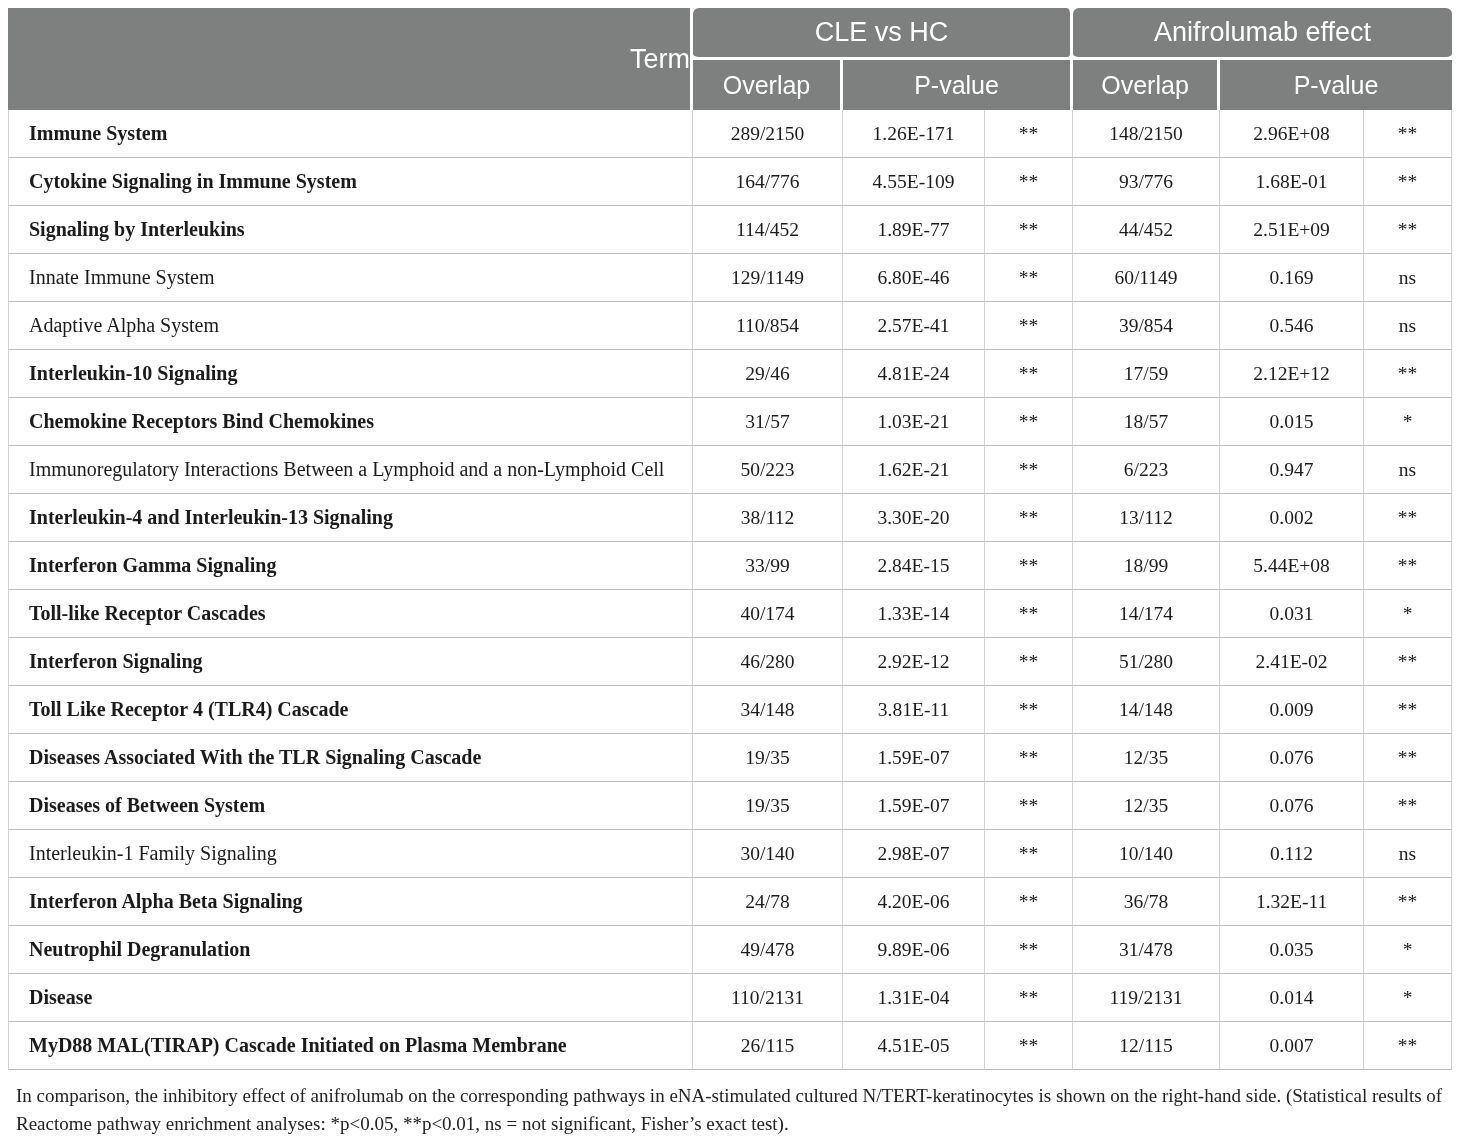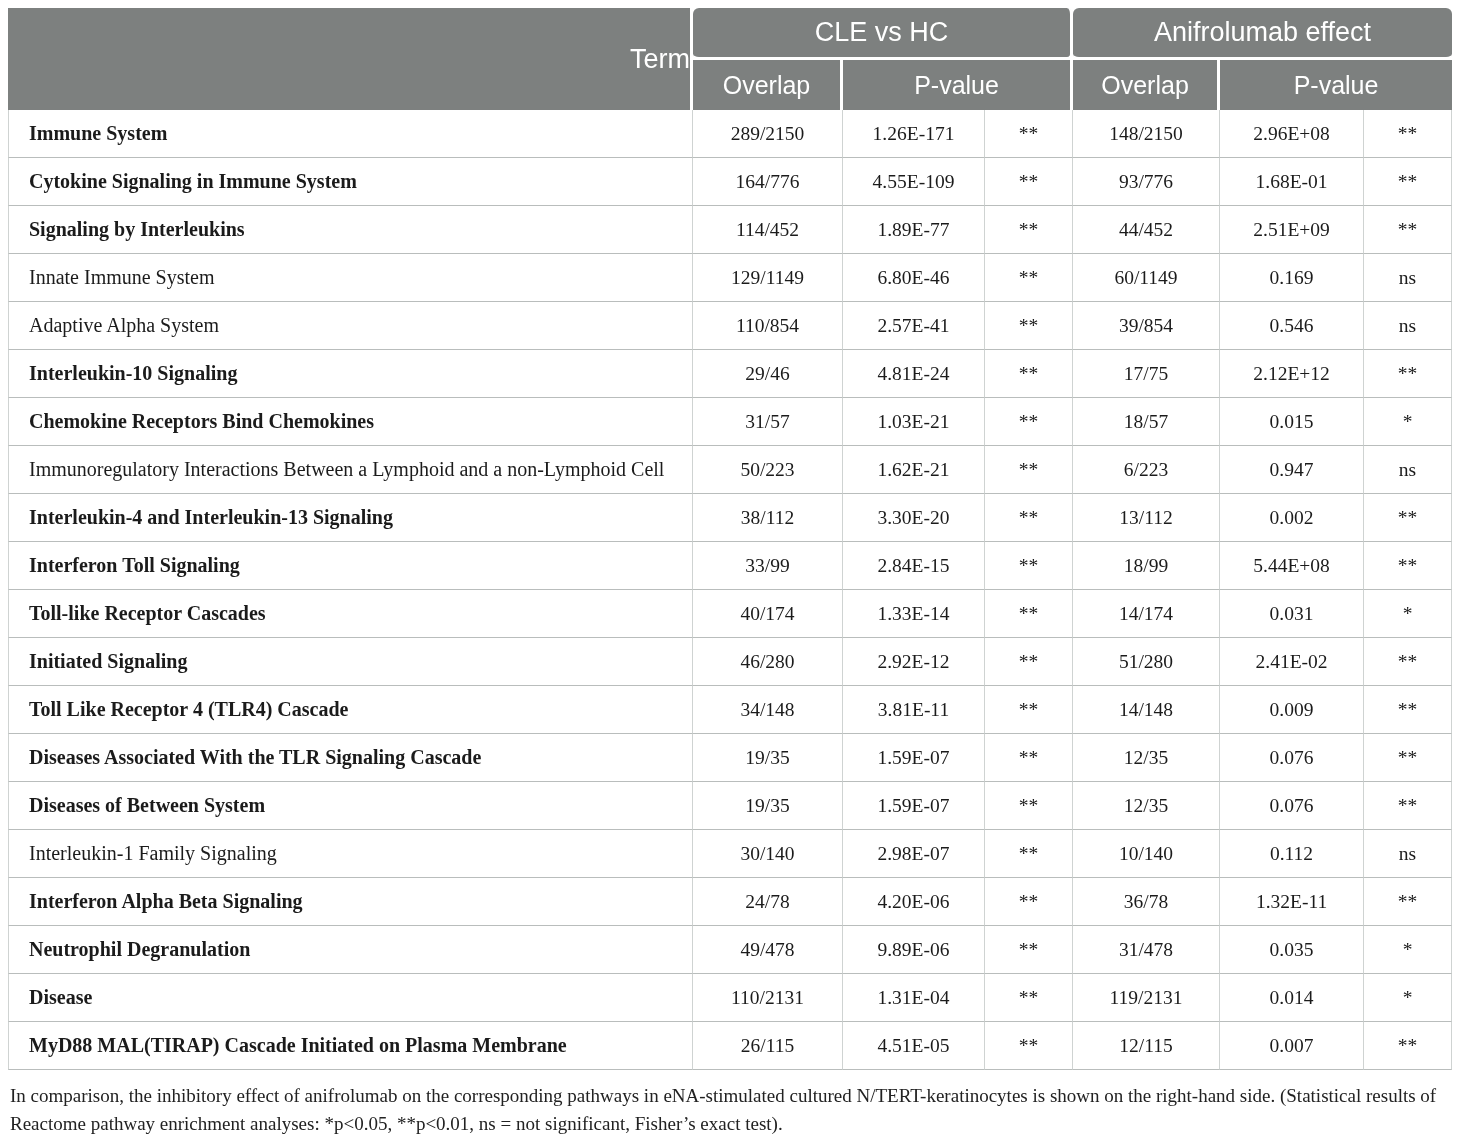--- a/index.html
+++ b/index.html
@@ -60,21 +60,21 @@
     padding-right: 8px;
     font-size: 20px;
     border-left: 1px solid #cfd3d2;
     border-right: 1px solid #cfd3d2;
   }
   tbody td.term.bold { font-weight: bold; }
   tbody td.num { text-align: center; }
   tbody td.last { border-right: 1px solid #cfd3d2; }
   
   .footnote {
-    margin: 12px 10px 0 10px;
+    margin: 12px 10px 0 16px;
     font-family: "Liberation Serif", serif;
     font-size: 19px;
     line-height: 1.45;
     color: #222222;
   }
 </style>
 </head>
 <body>
 
 <div class="table-wrap">
@@ -145,21 +145,21 @@
           <td class="num">**</td>
           <td class="num">39/854</td>
           <td class="num">0.546</td>
           <td class="num last">ns</td>
         </tr>
         <tr>
           <td class="term bold">Interleukin-10 Signaling</td>
           <td class="num">29/46</td>
           <td class="num">4.81E-24</td>
           <td class="num">**</td>
-          <td class="num">17/75</td>
+          <td class="num">17/59</td>
           <td class="num">2.12E+12</td>
           <td class="num last">**</td>
         </tr>
         <tr>
           <td class="term bold">Chemokine Receptors Bind Chemokines</td>
           <td class="num">31/57</td>
           <td class="num">1.03E-21</td>
           <td class="num">**</td>
           <td class="num">18/57</td>
           <td class="num">0.015</td>
@@ -177,39 +177,39 @@
         <tr>
           <td class="term bold">Interleukin-4 and Interleukin-13 Signaling</td>
           <td class="num">38/112</td>
           <td class="num">3.30E-20</td>
           <td class="num">**</td>
           <td class="num">13/112</td>
           <td class="num">0.002</td>
           <td class="num last">**</td>
         </tr>
         <tr>
-          <td class="term bold">Interferon Toll Signaling</td>
+          <td class="term bold">Interferon Gamma Signaling</td>
           <td class="num">33/99</td>
           <td class="num">2.84E-15</td>
           <td class="num">**</td>
           <td class="num">18/99</td>
           <td class="num">5.44E+08</td>
           <td class="num last">**</td>
         </tr>
         <tr>
           <td class="term bold">Toll-like Receptor Cascades</td>
           <td class="num">40/174</td>
           <td class="num">1.33E-14</td>
           <td class="num">**</td>
           <td class="num">14/174</td>
           <td class="num">0.031</td>
           <td class="num last">*</td>
         </tr>
         <tr>
-          <td class="term bold">Initiated Signaling</td>
+          <td class="term bold">Interferon Signaling</td>
           <td class="num">46/280</td>
           <td class="num">2.92E-12</td>
           <td class="num">**</td>
           <td class="num">51/280</td>
           <td class="num">2.41E-02</td>
           <td class="num last">**</td>
         </tr>
         <tr>
           <td class="term bold">Toll Like Receptor 4 (TLR4) Cascade</td>
           <td class="num">34/148</td>

